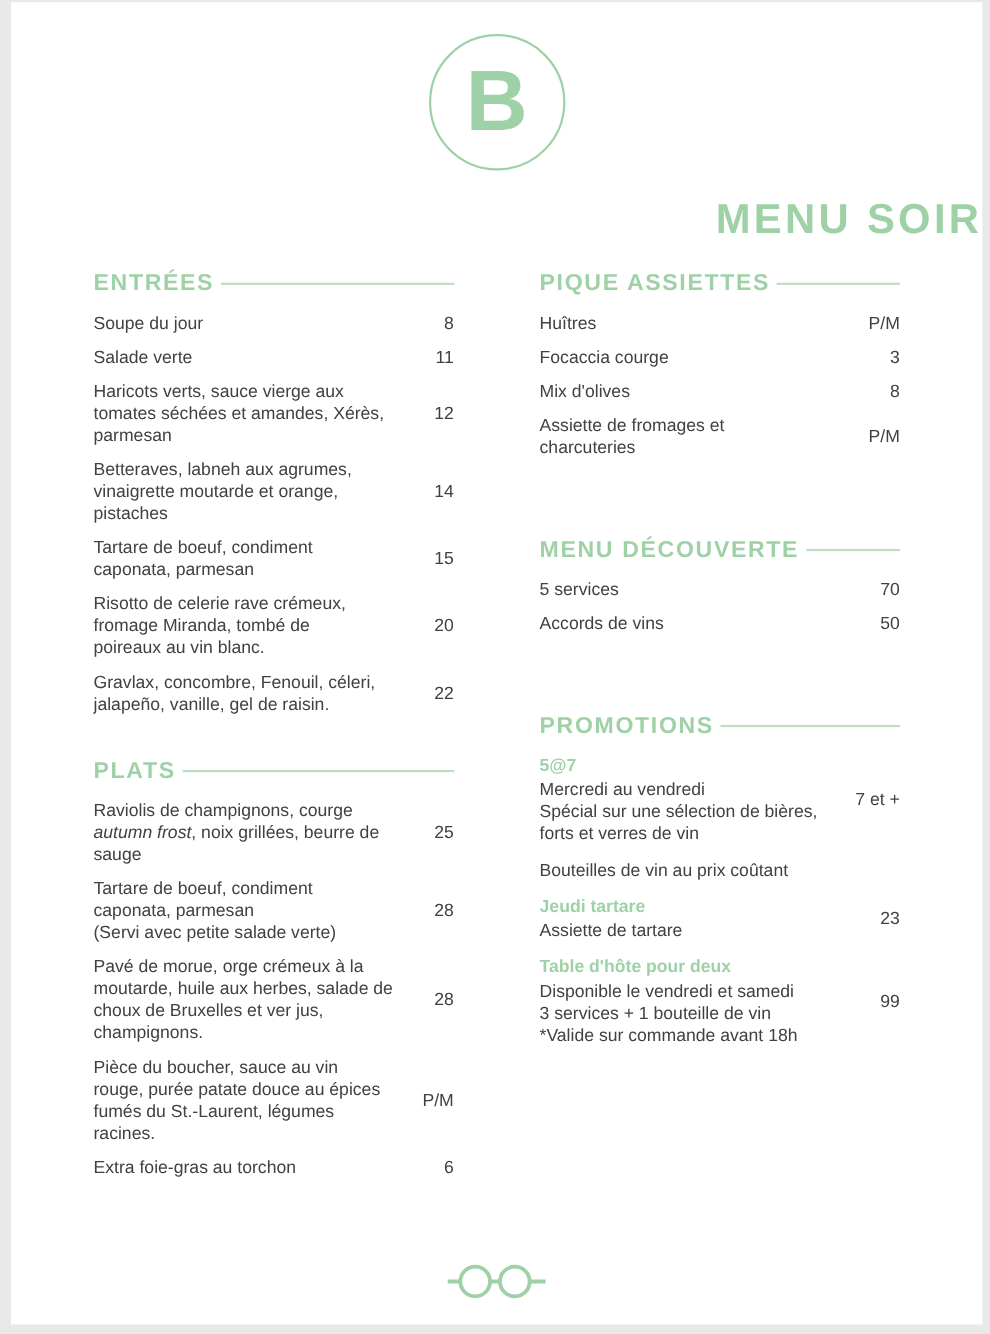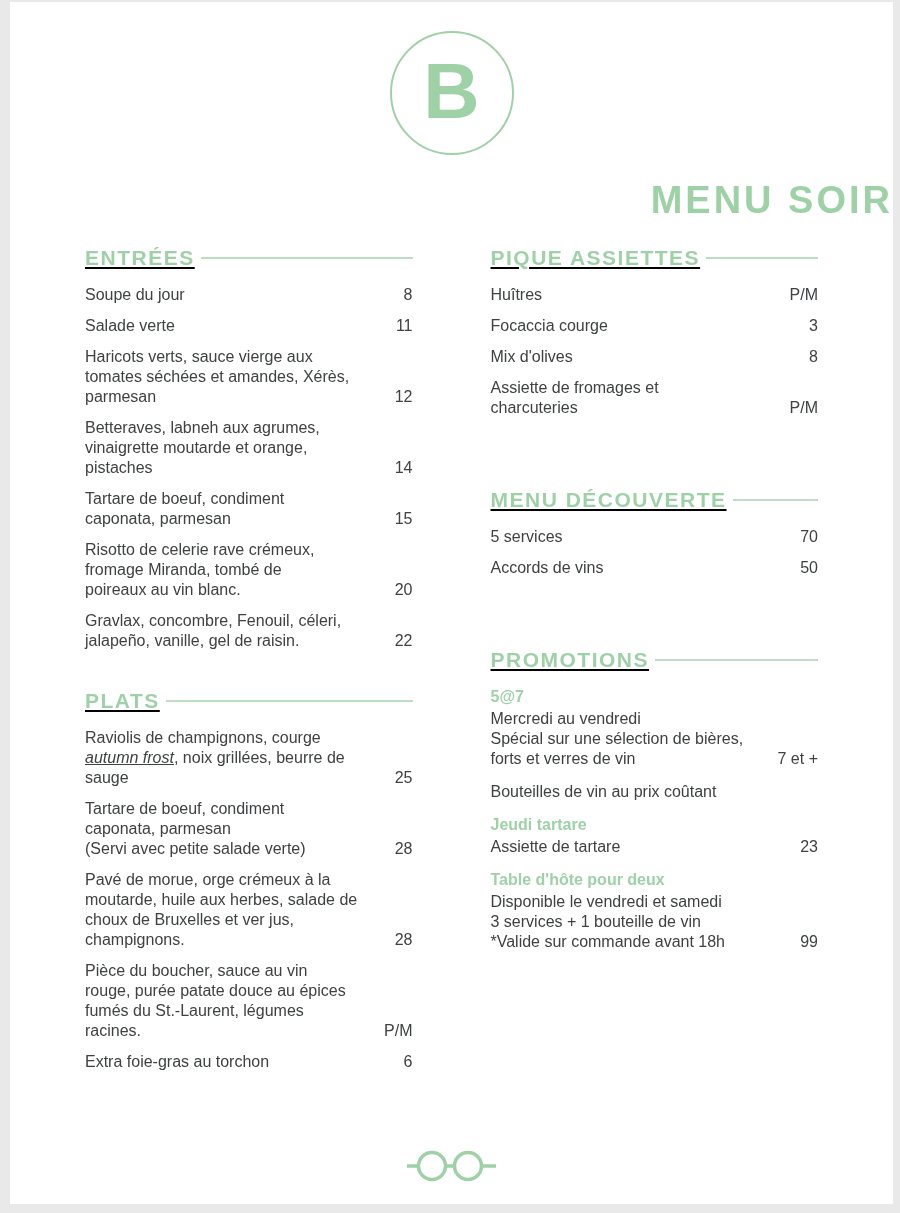--- a/index.html
+++ b/index.html
@@ -37,34 +37,34 @@
   }
   
   .content{
     display:flex;gap:78px;
     padding:24px 75px 0 75px;
   }
   .column{flex:1;min-width:0;}
   .section{margin:0;}
   .column .section + .section{margin-top:38px;}
   .column.right .section + .section{margin-top:70px;}
-  .sec-head{display:flex;align-items:center;gap:6px;margin-bottom:15px;text-decoration:underline;}
+  .sec-head{display:flex;align-items:center;gap:6px;margin-bottom:15px;}
   .sec-title{
     margin:0;font-size:21px;font-weight:bold;letter-spacing:1.5px;
     color:var(--green);white-space:nowrap;
   }
   .sec-rule{flex:1;height:2px;background:var(--rule);}
   
-  .item{display:flex;align-items:flex-end;margin-bottom:11px;}
+  .item{display:flex;align-items:center;margin-bottom:11px;}
   .item-left{flex:1;padding-right:8px;}
   .item-name{
     font-size:16px;line-height:20px;color:var(--text);
     white-space:pre-line;
   }
-  .item-name .italic{font-style:italic;text-decoration:underline;}
+  .item-name .italic{font-style:italic;}
   .item-price{
     min-width:46px;text-align:right;
     font-size:16px;line-height:20px;color:var(--text);
     white-space:nowrap;
   }
   .promo-subtitle{
     font-size:16px;line-height:20px;font-weight:bold;
     color:var(--green);margin-bottom:2px;
   }
   .item.promo{margin-bottom:13px;}

